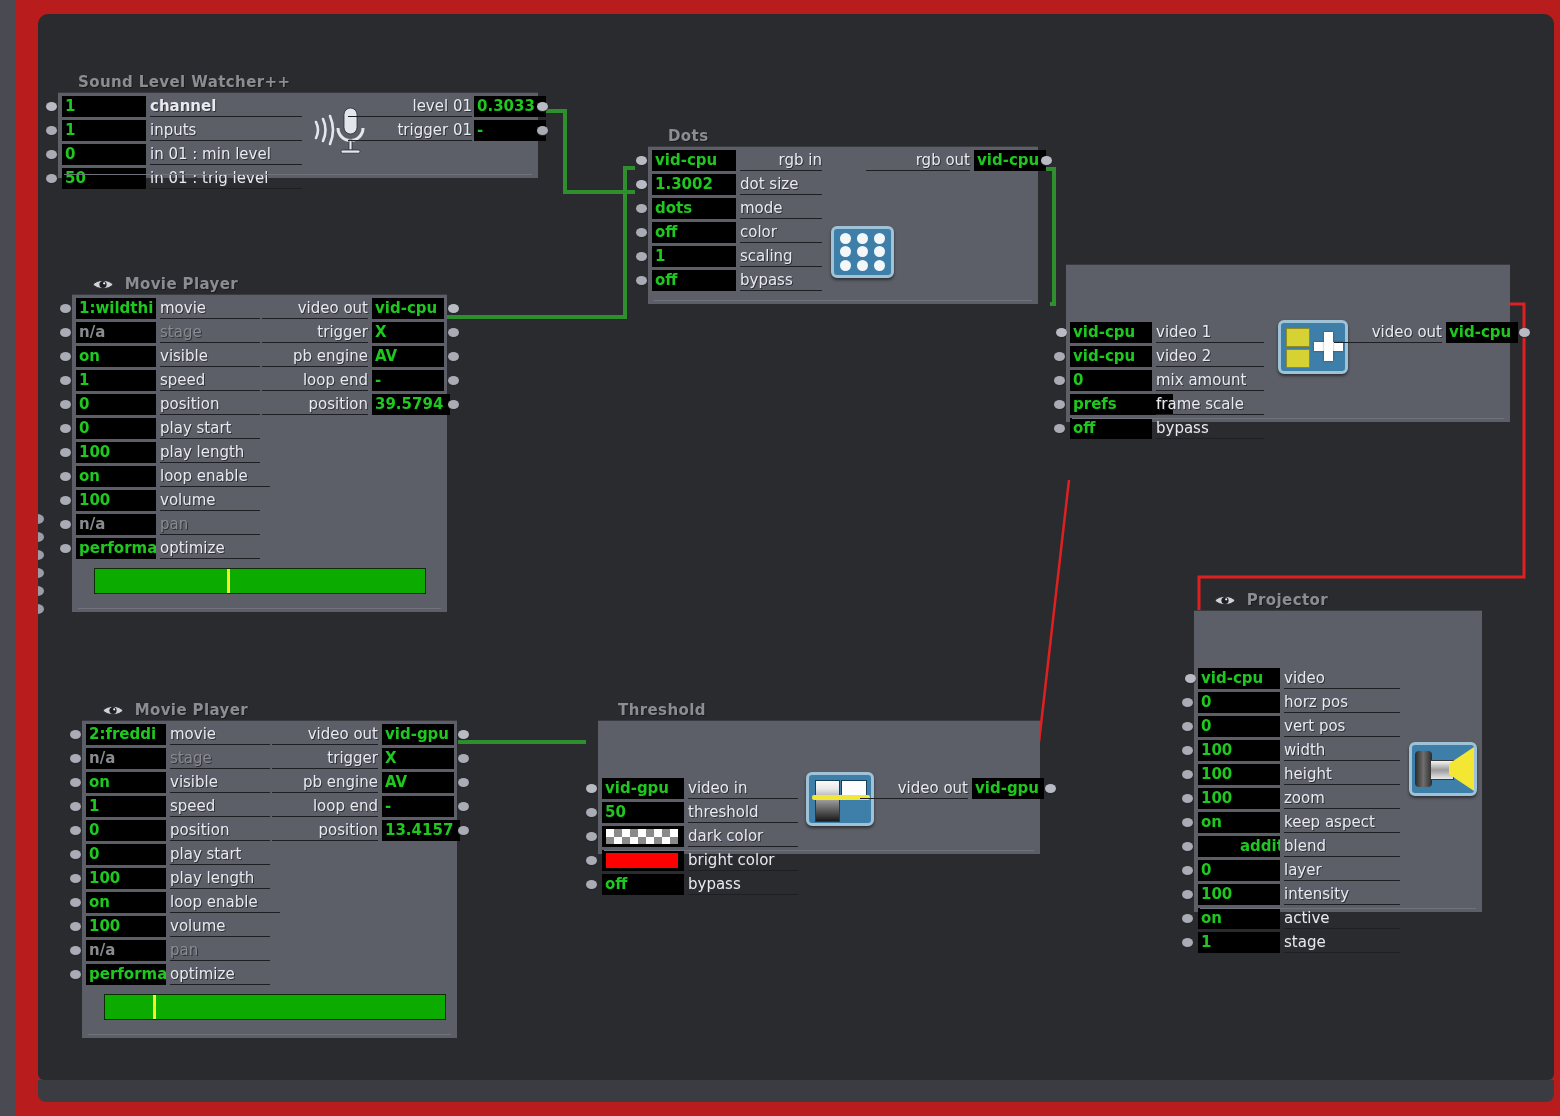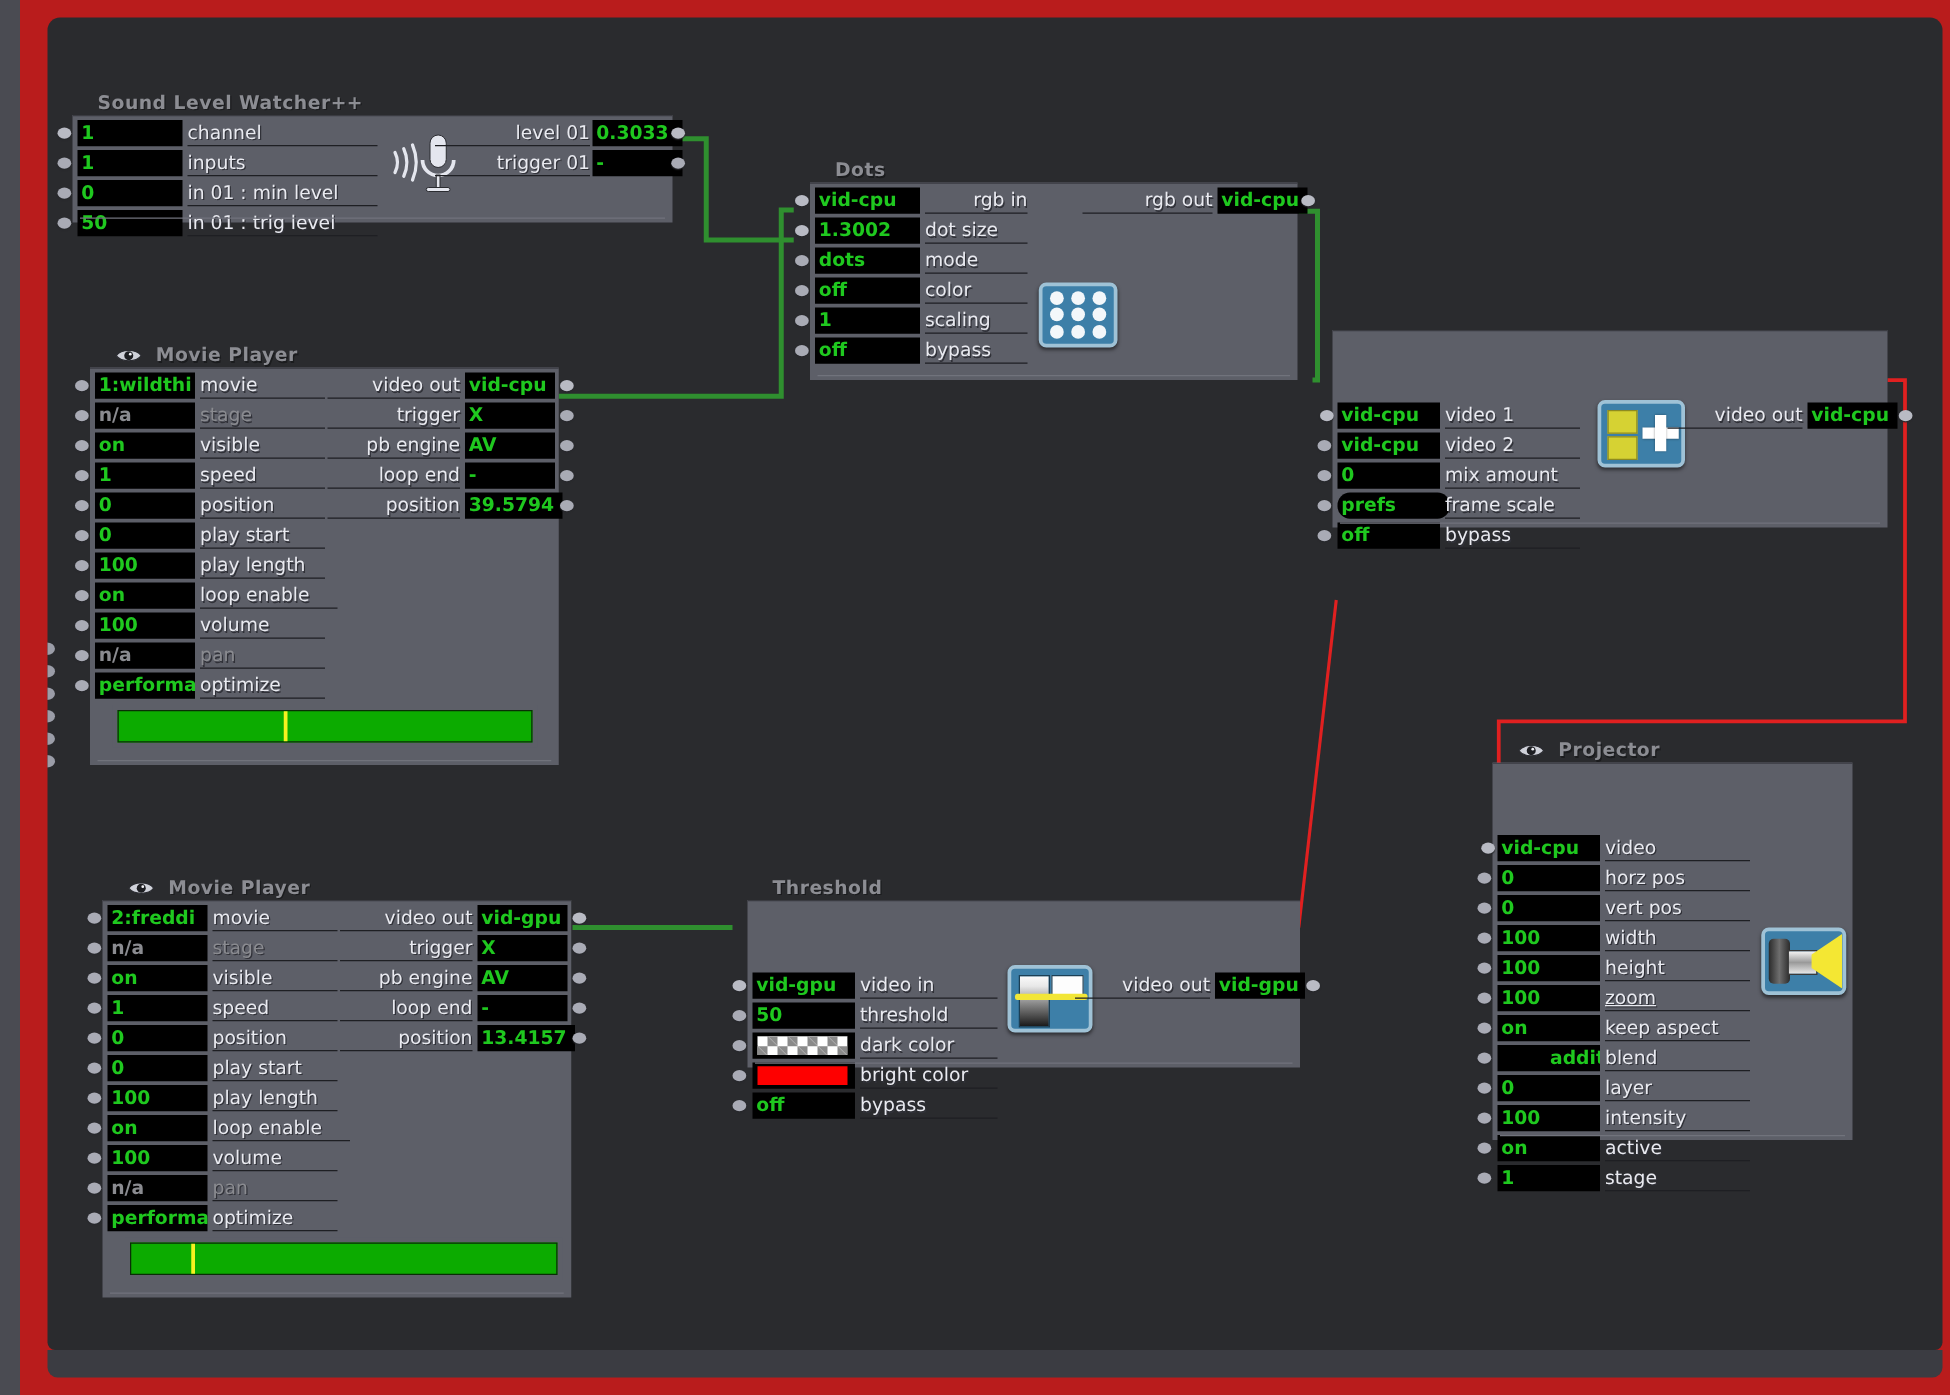--- a/index.html
+++ b/index.html
@@ -266,21 +266,21 @@
               <path d="M8 22 q4 8 0 16"></path>
             </g>
           </svg>
         </div>
 
         <div class="rows" style="padding-top:3px;">
 
           <div class="row">
             <span class="port in conn"></span>
             <span class="val" style="left:4px; width:84px;">1</span>
-            <span class="lbl" style="left:92px; width:152px;">channel</span>
+            <span class="lbl" style="left:92px; width:152px;font-weight:bold;">channel</span>
             <span class="lbl right" style="left:290px; width:124px;">level 01</span>
             <span class="val" style="left:416px; width:72px;">0.3033</span>
             <span class="port out conn" style="right:-10px;"></span>
           </div>
 
           <div class="row">
             <span class="port in"></span>
             <span class="val" style="left:4px; width:84px;">1</span>
             <span class="lbl" style="left:92px; width:152px;">inputs</span>
             <span class="lbl right" style="left:290px; width:124px;">trigger 01</span>
@@ -472,21 +472,21 @@
             <span class="val" style="left:4px; width:82px;">vid-cpu</span>
             <span class="lbl" style="left:90px; width:108px;">video 2</span>
           </div>
           <div class="row">
             <span class="port in"></span>
             <span class="val" style="left:4px; width:82px;">0</span>
             <span class="lbl" style="left:90px; width:108px;">mix amount</span>
           </div>
           <div class="row">
             <span class="port in"></span>
-            <span class="val" style="left:4px; width:90px;border-radius:10px;">prefs</span>
+            <span class="val" style="left:4px; width:103px;">prefs</span>
             <span class="lbl" style="left:90px; width:108px;">frame scale</span>
           </div>
           <div class="row">
             <span class="port in"></span>
             <span class="val" style="left:4px; width:82px;">off</span>
             <span class="lbl" style="left:90px; width:108px;">bypass</span>
           </div>
         </div>
       </div>
     </div>
@@ -670,21 +670,21 @@
             <span class="lbl" style="left:90px; width:116px;">width</span>
           </div>
           <div class="row">
             <span class="port in"></span>
             <span class="val" style="left:4px; width:82px;">100</span>
             <span class="lbl" style="left:90px; width:116px;">height</span>
           </div>
           <div class="row">
             <span class="port in"></span>
             <span class="val" style="left:4px; width:82px;">100</span>
-            <span class="lbl" style="left:90px; width:116px;text-decoration:underline;">zoom</span>
+            <span class="lbl" style="left:90px; width:116px;">zoom</span>
           </div>
           <div class="row">
             <span class="port in"></span>
             <span class="val" style="left:4px; width:82px;">on</span>
             <span class="lbl" style="left:90px; width:116px;">keep aspect</span>
           </div>
           <div class="row">
             <span class="port in"></span>
             <span class="val" style="left:4px; width:82px;padding-left:42px;">additive</span>
             <span class="lbl" style="left:90px; width:116px;">blend</span>

